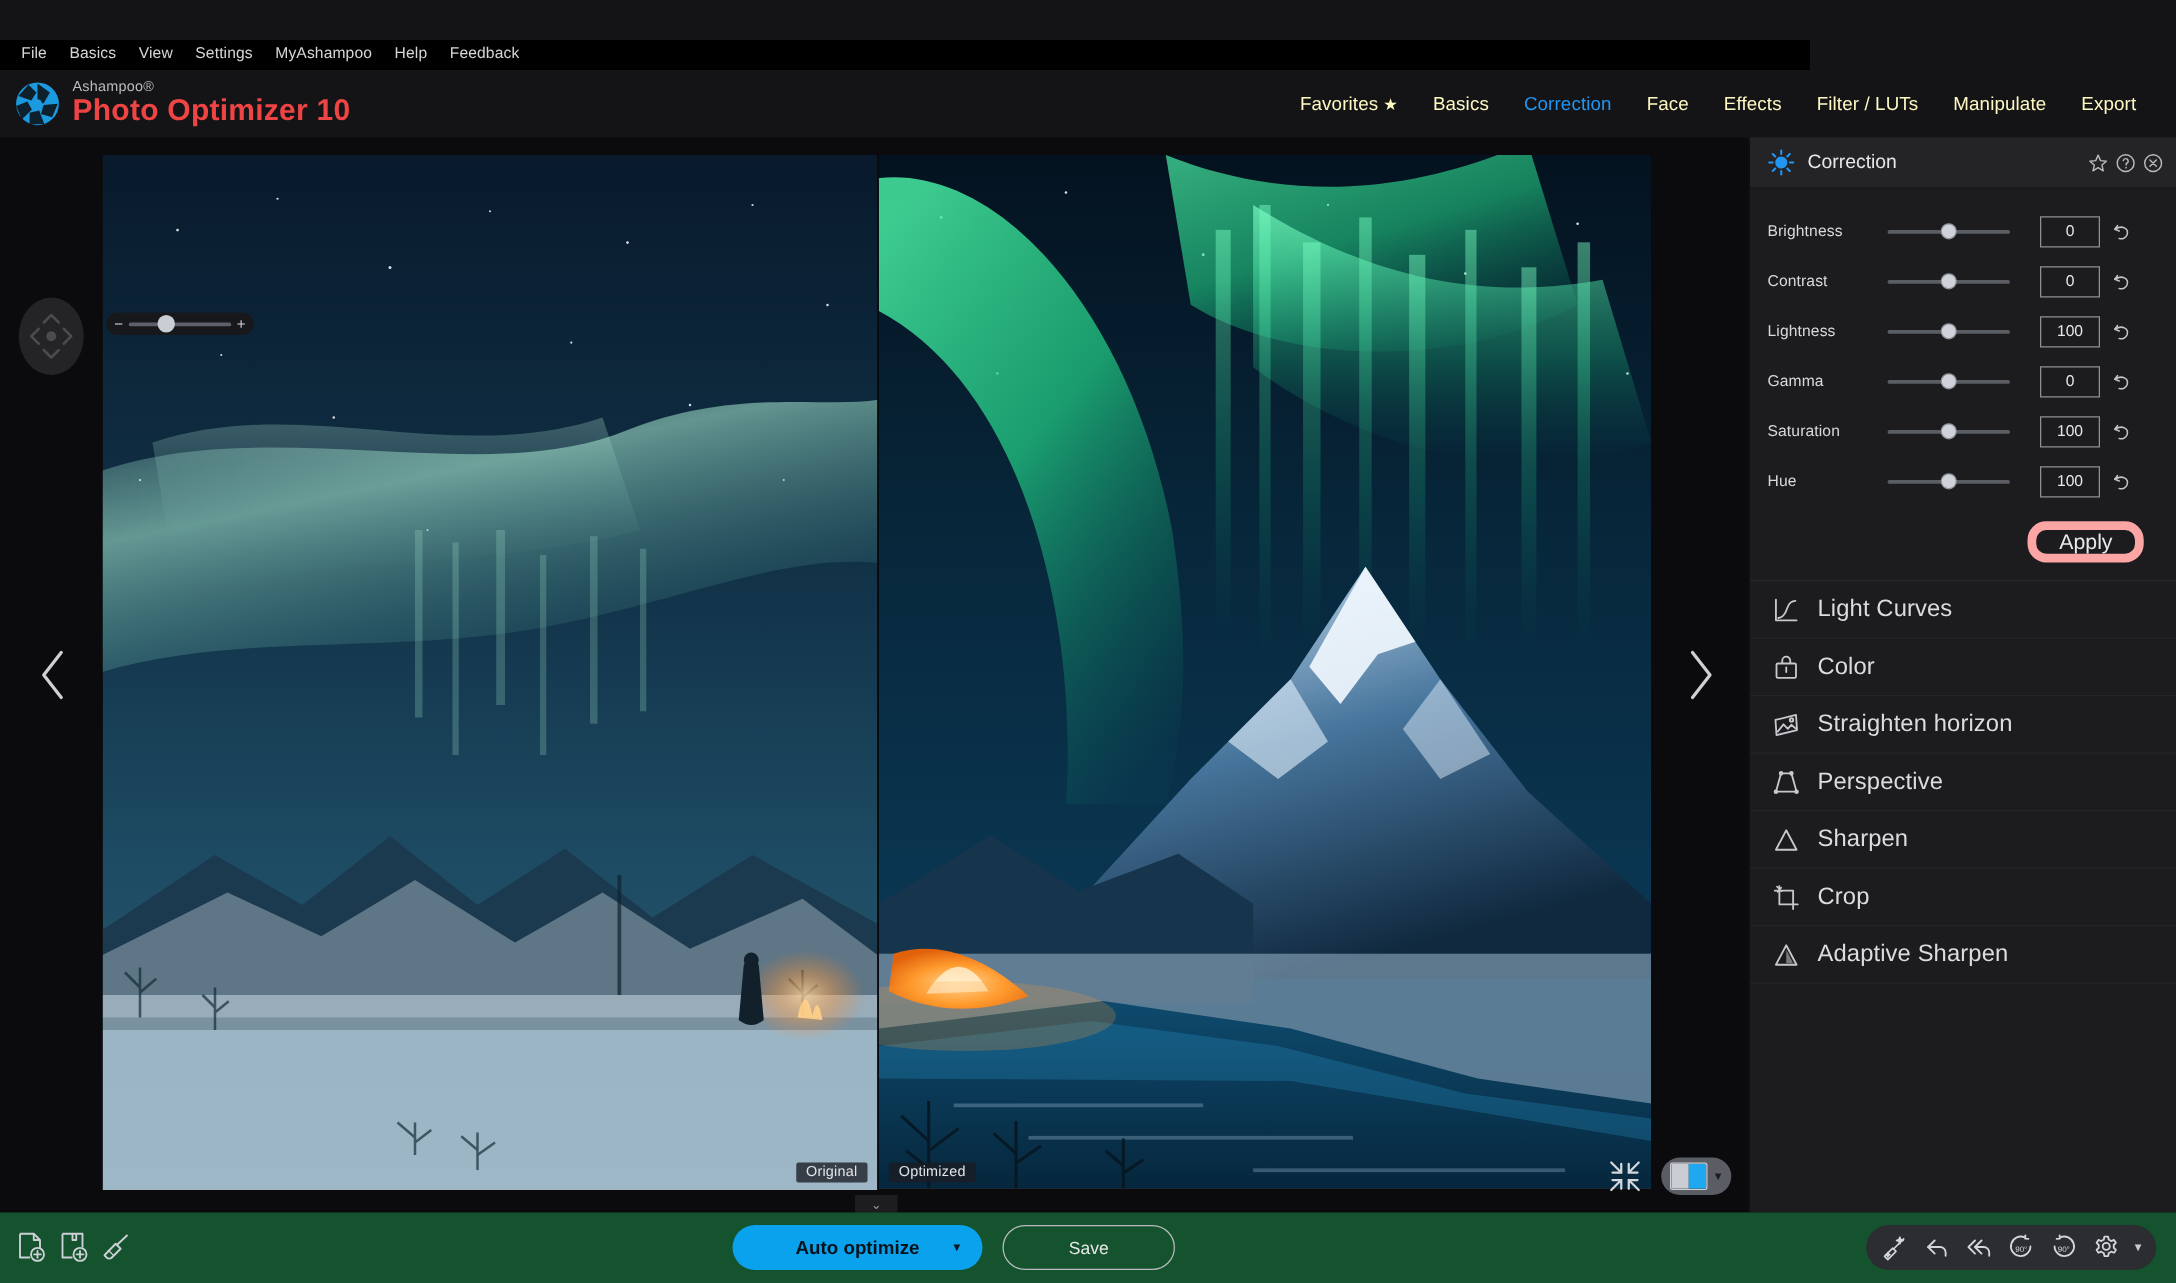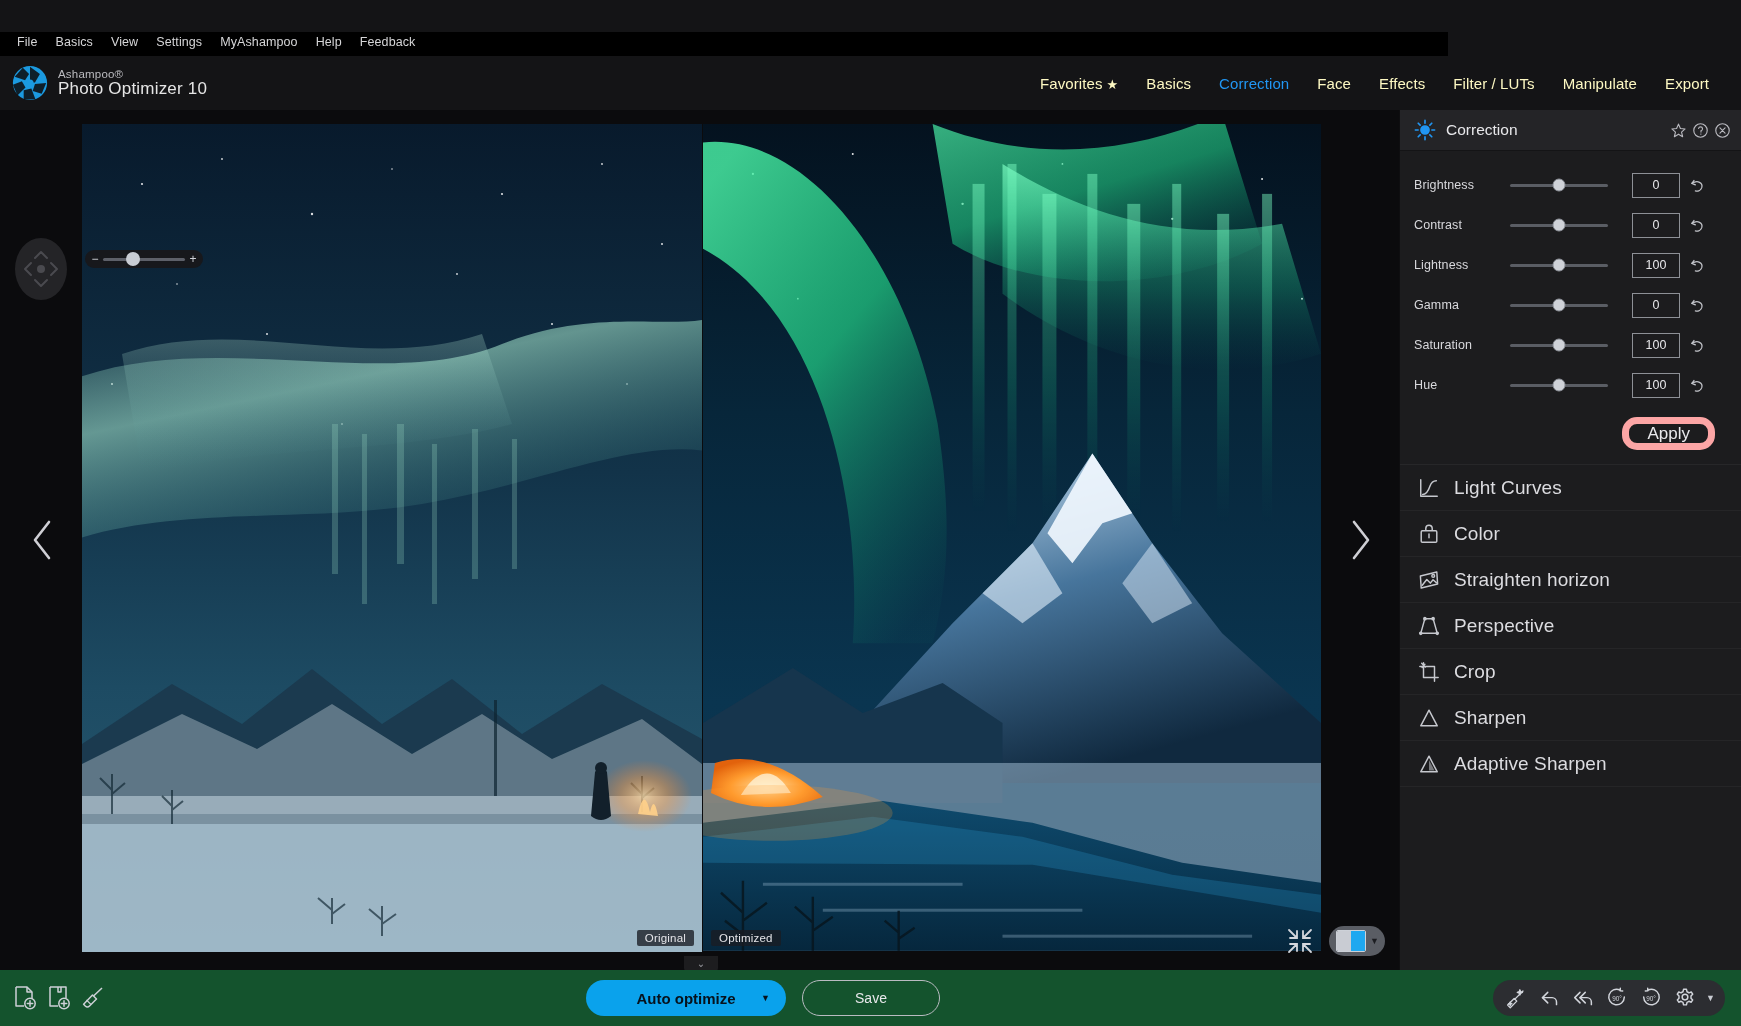--- a/index.html
+++ b/index.html
@@ -38,21 +38,21 @@
 
   
   .header {
     position:absolute; top:56px; left:0; width:1741px; height:54px;
     background:#141416; display:flex; align-items:center;
   }
   .brand { display:flex; align-items:center; margin-left:12px; }
   .brand-icon { width:36px; height:36px; flex:none; }
   .brand-text { margin-left:10px; line-height:1.05; }
   .brand-top { font-size:11.5px; color:#bcbcc0; letter-spacing:.2px; }
-  .brand-main { font-size:17px; color:#e5e5e5; letter-spacing:.2px; font-weight:400; }
+  .brand-main { font-size:24px; color:#ef4444; letter-spacing:.2px; font-weight:700; }
   .tabs { margin-left:auto; display:flex; align-items:center; padding-right:18px; }
   .tab {
     font-size:15px; color:#fef9c3; padding:6px 14px; letter-spacing:.1px; white-space:nowrap;
   }
   .tab.active { color:#2196f3; }
   .tab .star { font-size:13px; margin-left:4px; }
 
   
   .canvas {
     position:absolute; top:110px; left:0; width:1399px; height:860px;
@@ -596,33 +596,33 @@
           <path d="M7.5 4 L16.5 4 L21 20 L3 20 Z"></path>
           <circle cx="7.5" cy="4" r="1.2" fill="currentColor"></circle>
             <circle cx="16.5" cy="4" r="1.2" fill="currentColor"></circle>
           <circle cx="3" cy="20" r="1.2" fill="currentColor"></circle>
             <circle cx="21" cy="20" r="1.2" fill="currentColor"></circle>
         </svg>
         <span class="tool-lb">Perspective</span>
       </div>
 
       <div class="toolitem">
+        <svg class="tool-ic" viewBox="0 0 24 24" fill="none" stroke="currentColor" stroke-width="1.6" stroke-linejoin="round">
+          <path d="M12 3.5 L21 20.5 L3 20.5 Z"></path>
+        </svg>
+        <span class="tool-lb">Sharpen</span>
+      </div>
+
+      <div class="toolitem">
         <svg class="tool-ic" viewBox="0 0 24 24" fill="none" stroke="currentColor" stroke-width="1.6" stroke-linecap="round" stroke-linejoin="round">
           <path d="M6 2 L6 18 L22 18"></path>
             <path d="M2 6 L18 6 L18 22"></path>
           <path d="M4 2.5 L8 6.5 M4.5 7 L7.5 3.5"></path>
         </svg>
         <span class="tool-lb">Crop</span>
-      </div>
-
-      <div class="toolitem">
-        <svg class="tool-ic" viewBox="0 0 24 24" fill="none" stroke="currentColor" stroke-width="1.6" stroke-linejoin="round">
-          <path d="M12 3.5 L21 20.5 L3 20.5 Z"></path>
-        </svg>
-        <span class="tool-lb">Sharpen</span>
       </div>
 
       <div class="toolitem">
         <svg class="tool-ic" viewBox="0 0 24 24" fill="none" stroke="currentColor" stroke-width="1.6" stroke-linejoin="round">
           <path d="M12 3.5 L21 20.5 L3 20.5 Z"></path>
           <path d="M12 7.5 L18 19.2 L12 19.2 Z" fill="currentColor" opacity=".55" stroke="none"></path>
         </svg>
         <span class="tool-lb">Adaptive Sharpen</span>
       </div>
     </div>

